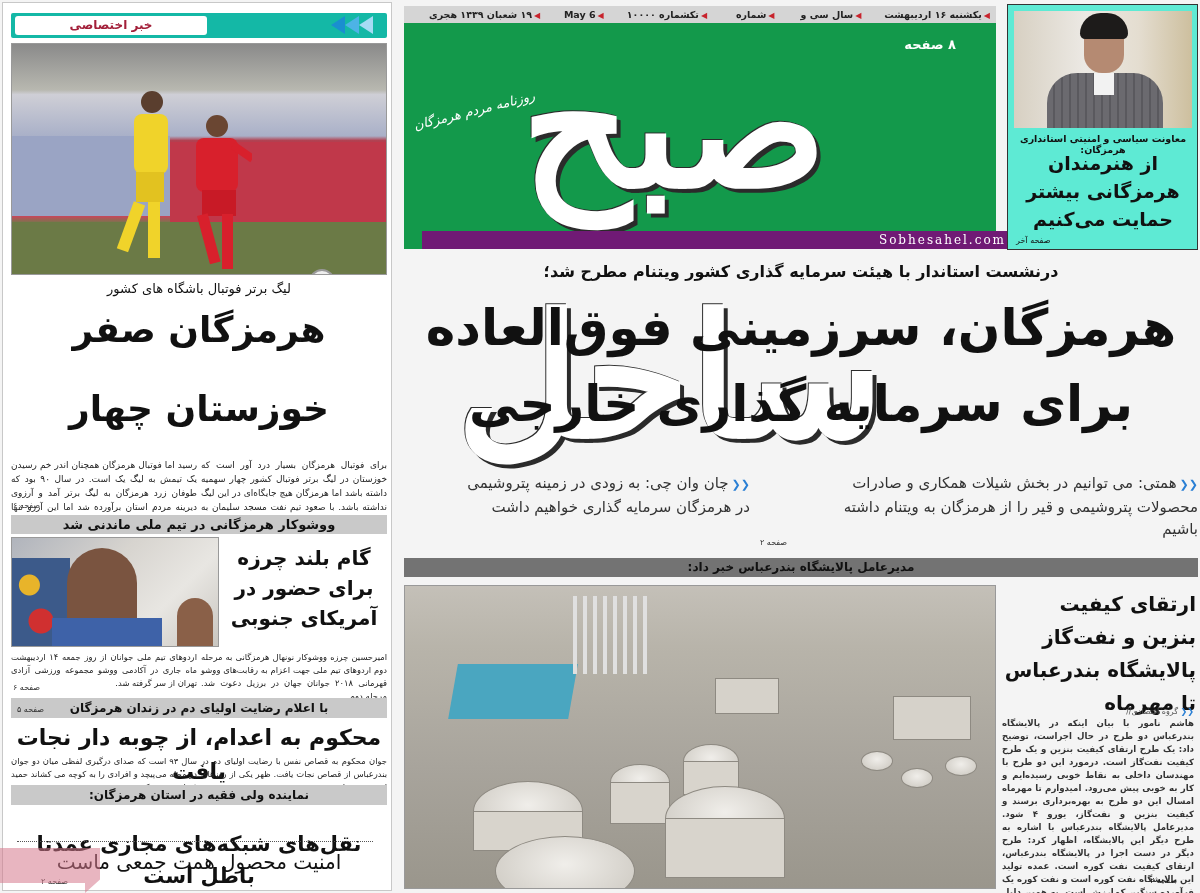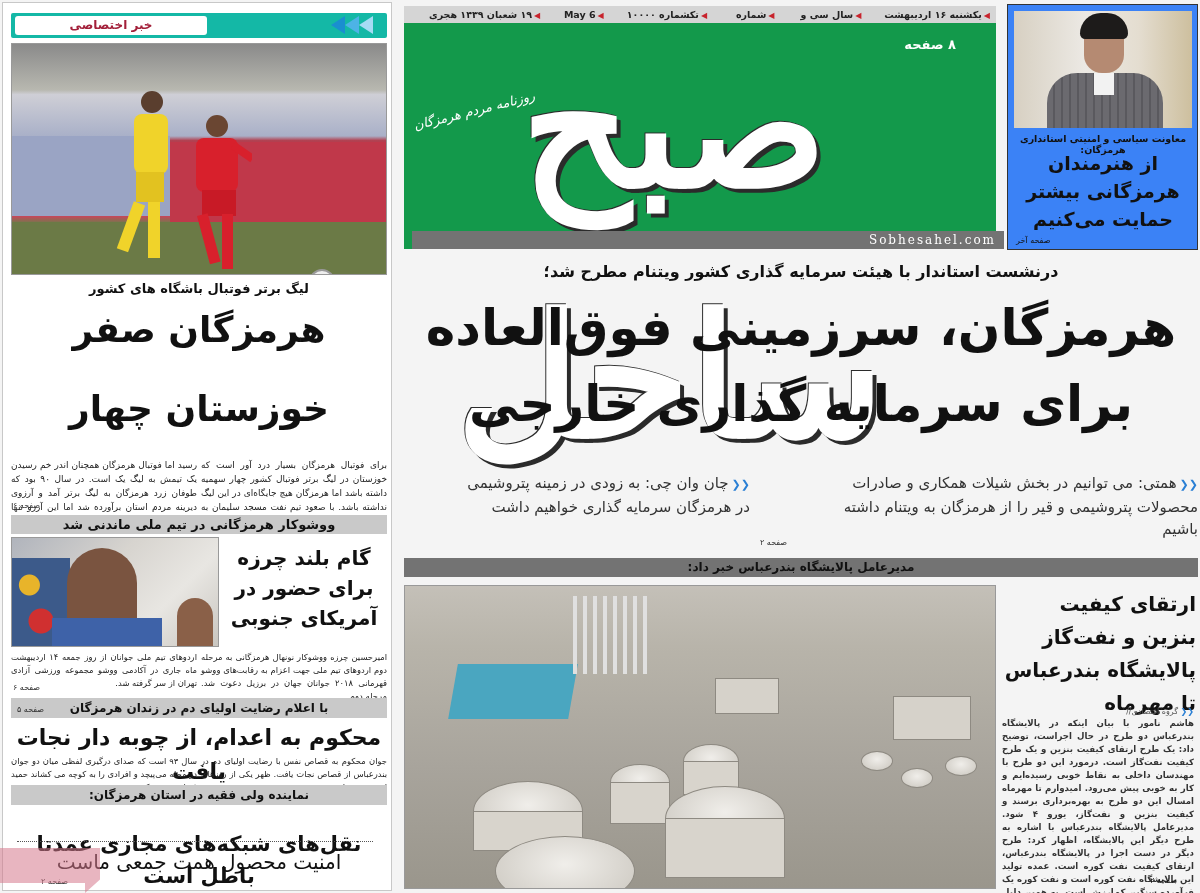--- a/index.html
+++ b/index.html
@@ -29,21 +29,21 @@
   }
   .football-photo { left: 8px; top: 40px; width: 376px; height: 232px;
     background: linear-gradient(180deg, #8a8a8a 0%, #b8b8b0 20%, #cfcfd6 22%, #a9b0c8 40%, #b24050 42%, #c34a5a 75%, #6e7c4c 78%, #5e6e42 100%); }
   .fp-banner-left { position:absolute; left:0; top:92px; width:158px; height:80px; background:#9aa4c4; }
   .fp-banner-right { position:absolute; left:158px; top:98px; width:218px; height:80px; background:#c0384a; }
   .fp-grass { position:absolute; left:0; top:178px; width:376px; height:54px; background:#6b7a46; }
   .fp-player-y { position:absolute; left:100px; top:40px; width:60px; height:180px; }
   .fp-player-r { position:absolute; left:170px; top:70px; width:70px; height:160px; }
   .fp-ball { position:absolute; left:297px; top:225px; width:26px; height:26px; border-radius:50%; background:#eee; border:2px solid #999; }
 
-  .caption-small { position: absolute; left: 8px; width: 376px; text-align: center; font-size: 14px; font-weight: bold; }
+  .caption-small { position: absolute; left: 8px; width: 376px; text-align: center; font-size: 14px; font-weight: normal; }
   .headline-big { position: absolute; left: 8px; width: 376px; text-align: center; font-weight: bold; color: #111; }
   .body-text { position: absolute; font-size: 9px; line-height: 14px; text-align: justify; color: #222; }
   .gray-band { position: absolute; background: #c9c9c9; text-align: center; font-weight: bold; font-size: 13px; }
   .page-ref { position: absolute; font-size: 8px; color: #333; }
 
   .wushu-photo { left: 10px; top: 536px; width: 208px; height: 110px;
     background: linear-gradient(135deg, #b0b4bc 0%, #d7d4cf 40%, #e8e6e2 70%, #c9c6c0 100%); }
   .wp-boy { position:absolute; left:55px; top:10px; width:70px; height:100px; border-radius:35px 35px 0 0; background:#7a5440; }
   .wp-boy2 { position:absolute; left:165px; top:60px; width:36px; height:50px; border-radius:18px 18px 0 0; background:#8a6048; }
   .wp-flowers { position:absolute; left:0; top:20px; width:58px; height:90px; background: radial-gradient(circle at 30% 30%, #e8b42a 0 10px, transparent 11px), radial-gradient(circle at 50% 70%, #d03030 0 12px, transparent 13px), #3c5a8a; }
@@ -61,21 +61,21 @@
     position: absolute; left: 404px; top: 6px; width: 592px; height: 17px;
     background: #d5d5d5; font-size: 9.5px; line-height: 17px; font-weight: bold; color: #222;
     display: flex; justify-content: space-between; padding: 0 6px;
   }
   .masthead-info .info-item::before { content: "◀"; color: #c8232c; font-size: 8px; margin-left: 2px; }
   .masthead-info .grp { display: flex; gap: 8px; }
   .masthead {
     position: absolute; left: 404px; top: 23px; width: 592px; height: 226px; background: #13994b;
   }
   .masthead-url-bar {
-    position: absolute; left: 8px; bottom: 0; width: 100%; height: 18px; background: #737373;
+    position: absolute; left: 18px; bottom: 0; width: 100%; height: 18px; background: #701a75;
   }
   .masthead-url {
     position: absolute; right: 8px; bottom: 2px; color: #fff; font-family: "DejaVu Serif", serif;
     font-size: 12px; letter-spacing: 2px; direction: ltr;
   }
   .masthead-logo {
     position: absolute; left: 60px; top: -22px; width: 420px; height: 250px;
     color: #fff; font-family: "DejaVu Serif", serif; font-size: 170px; line-height: 250px;
     text-align: center; font-weight: bold;
     text-shadow: 4px 4px 0 #2b2b2b, -1px -1px 0 #2b2b2b;
@@ -85,21 +85,21 @@
     position: absolute; left: 8px; top: 80px; color: #fff; font-style: italic; font-size: 13px;
     transform: rotate(-14deg);
   }
   .masthead-pages {
     position: absolute; right: 40px; top: 14px; color: #fff; font-weight: bold; font-size: 13px;
   }
 
   
   .right-box {
     position: absolute; left: 1007px; top: 4px; width: 191px; height: 246px;
-    background: #3b82f6; border: 1.5px solid #333;
+    background: #5eead4; border: 1.5px solid #333;
   }
   .right-box-photo { position: absolute; left: 6px; top: 6px; width: 178px; height: 117px;
     background: linear-gradient(90deg, #d7d0c2 0%, #ece9e4 40%, #e4ddd0 70%, #cdbf9e 100%); border: none; }
   .rb-man { position:absolute; left:28px; top:0; width:126px; height:117px; }
   .rb-head { position:absolute; left:42px; top:8px; width:40px; height:54px; border-radius:20px 20px 18px 18px; background:#b58a72; }
   .rb-hair { position:absolute; left:38px; top:2px; width:48px; height:26px; border-radius:24px 24px 6px 6px; background:#1d1b1a; }
   .rb-suit { position:absolute; left:5px; top:62px; width:116px; height:55px; border-radius:30px 30px 0 0; background: repeating-linear-gradient(90deg,#6b6a6f 0 6px,#5a595e 6px 8px); }
   .rb-shirt { position:absolute; left:52px; top:62px; width:20px; height:22px; background:#f2f2f2; }
   .rb-kicker { position: absolute; left: 4px; top: 128px; width: 182px; font-size: 9.5px; text-align: center; font-weight: bold; }
   .rb-headline { position: absolute; left: 4px; top: 144px; width: 182px; font-size: 19px; line-height: 28px; text-align: center; font-weight: bold; }

